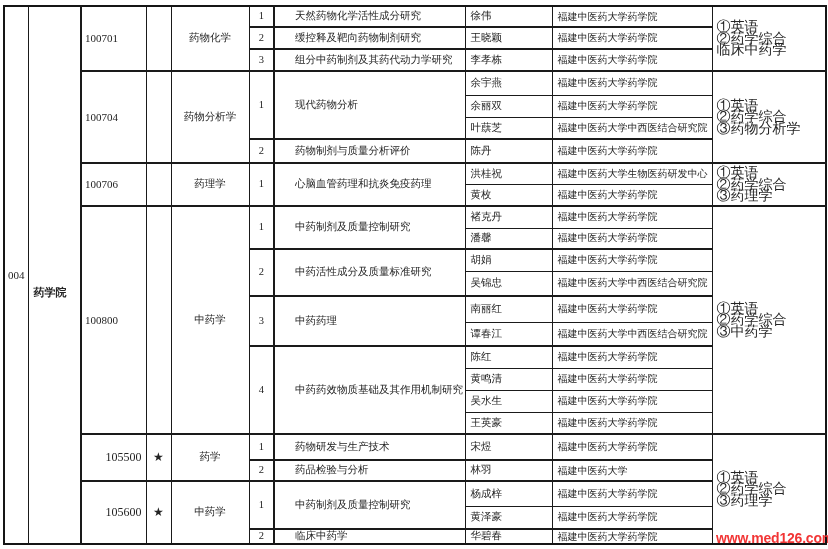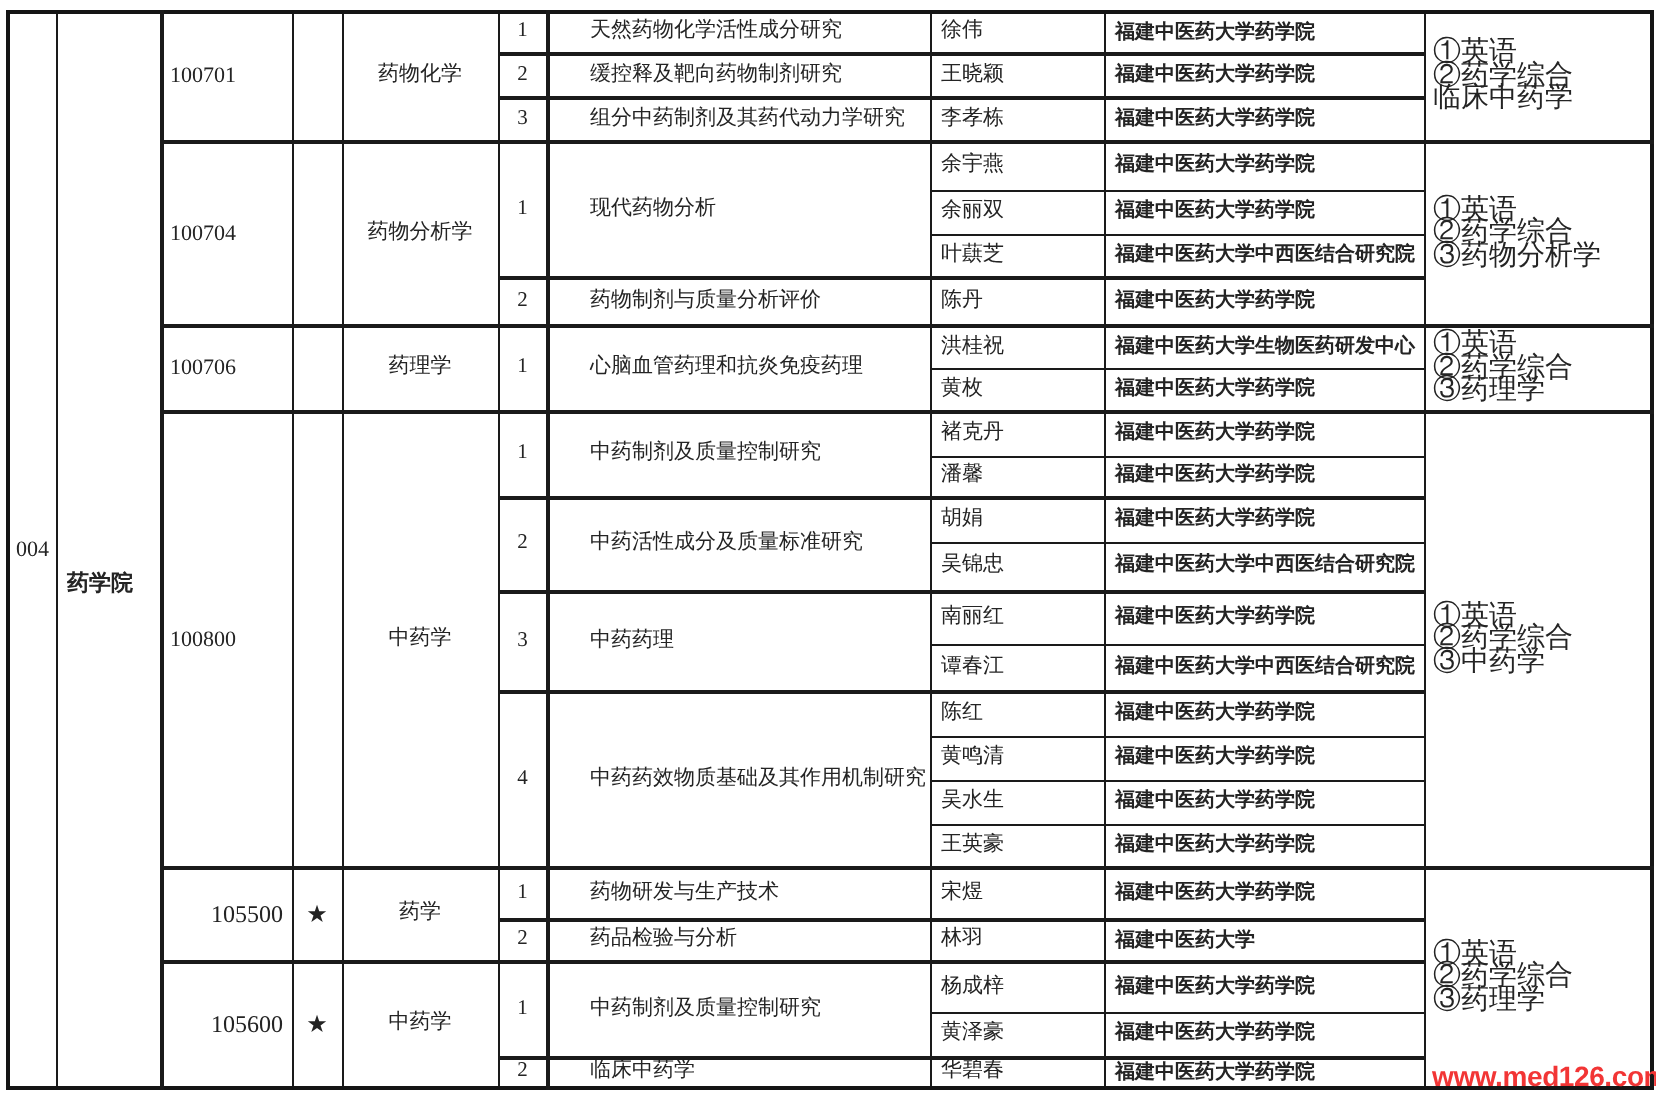--- a/index.html
+++ b/index.html
@@ -11,21 +11,21 @@
      padding:0 2px;vertical-align:middle;overflow:hidden;white-space:nowrap;}
   .bt2{border-top-width:2px;}
   .bl2{border-left-width:2px;}
   .code-l{text-align:left;padding-left:3px;font-size:11px;margin-top:31px;}
   .code-r{text-align:right;padding-right:4px;font-size:12px;}
   .star{text-align:center;font-size:12px;}
   .disc{text-align:center;}
   .dno{text-align:center;}
   .dname{padding-left:20px;}
   .sup{padding-left:5px;}
-  .aff{padding-left:5px;font-size:10px;font-weight:bold;}
+  .aff{padding-left:5px;font-size:10px;}
   .exam{padding-left:4px;font-size:14px;}
   .exam div{line-height:11.5px;}
   .unit-code{text-align:center;font-size:11px;margin-top:46px;}
   .unit-name{padding-left:5px;padding-top:34px;font-size:11px;font-weight:bold;}
   .wm{position:absolute;left:716px;top:530px;font-family:"Liberation Sans",sans-serif;
       font-weight:bold;font-size:14px;letter-spacing:-0.2px;color:#f23535;}
 </style>
 </head>
 <body>
 

